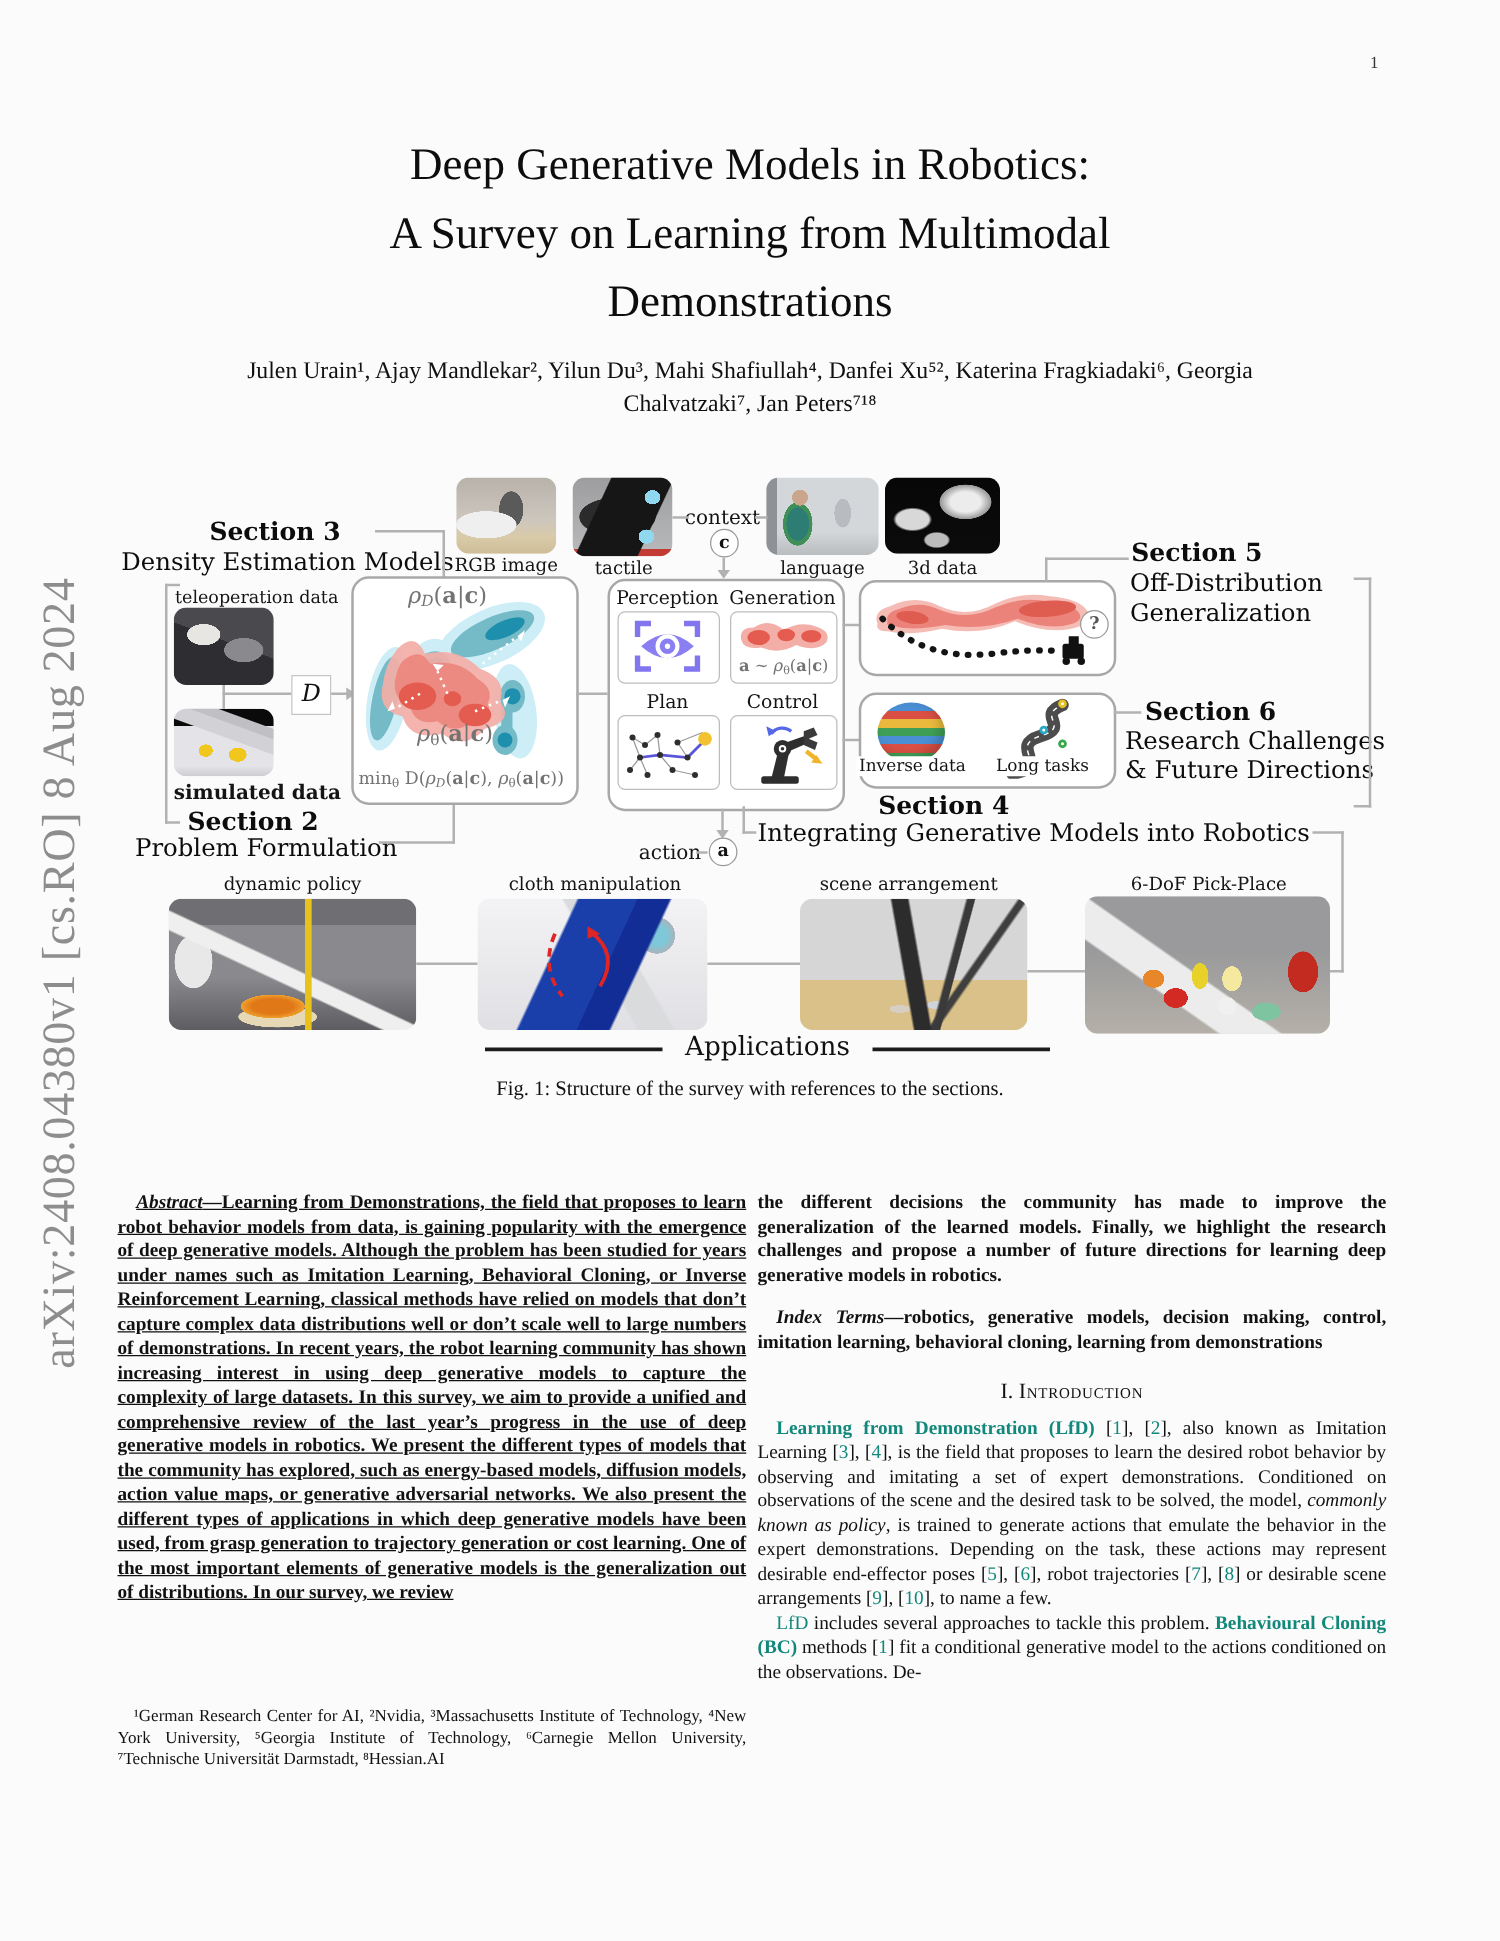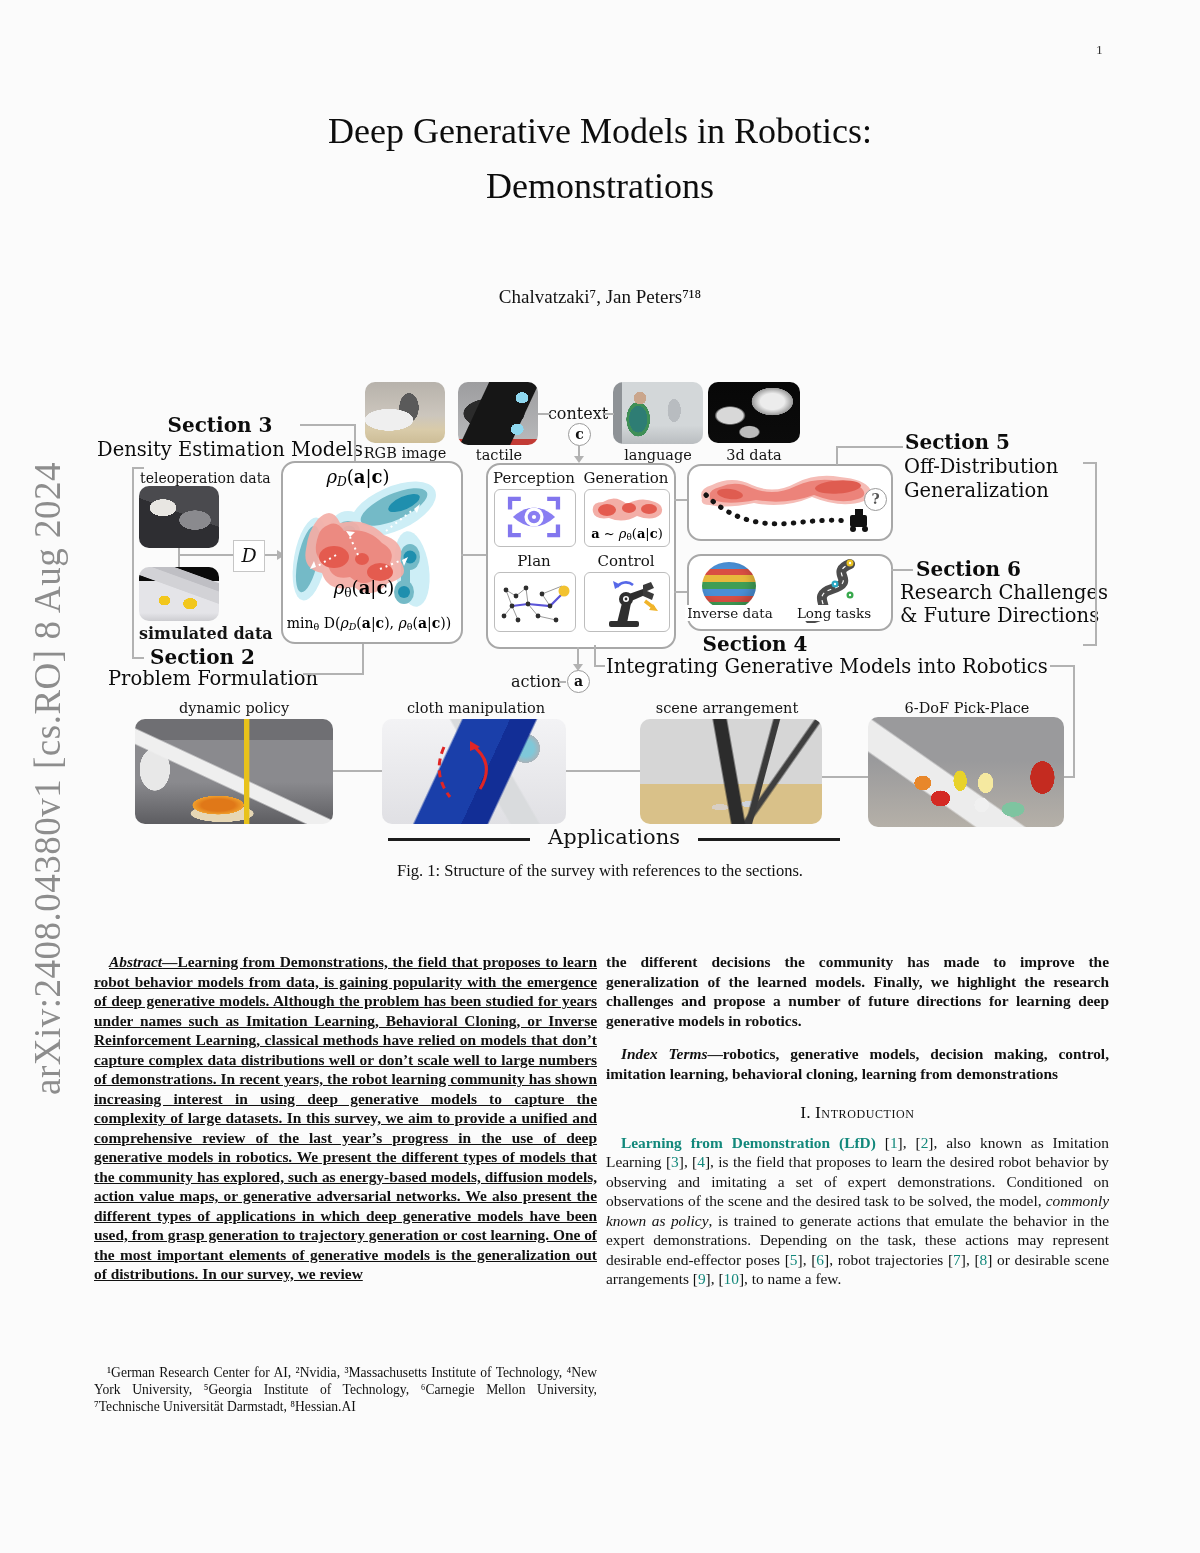--- a/index.html
+++ b/index.html
@@ -33,21 +33,21 @@
   .cell{position:absolute;border:1.5px solid #bdbdbd;border-radius:6px;background:#fff;}
   .photo{position:absolute;border-radius:10px;overflow:hidden;background:#ccc;}
   .flabel{position:absolute;font-size:14.5px;color:#141414;white-space:nowrap;transform:translateX(-50%);}
   .flabel-left{position:absolute;font-size:14.5px;color:#141414;white-space:nowrap;}
   .sec-t{position:absolute;font-weight:bold;font-size:20px;color:#0c0c0c;white-space:nowrap;}
   .sec-s{position:absolute;font-size:19.5px;color:#0c0c0c;white-space:nowrap;}
   .center{text-align:center;}
   .circ{position:absolute;width:21px;height:21px;border:1.5px solid #9a9a9a;border-radius:50%;background:#fff;text-align:center;line-height:20px;font-weight:bold;font-size:14px;}
   .arr-d{position:absolute;width:0;height:0;border-left:5px solid transparent;border-right:5px solid transparent;border-top:7px solid #b2b2b2;}
   .arr-r{position:absolute;width:0;height:0;border-top:5px solid transparent;border-bottom:5px solid transparent;border-left:8px solid #b2b2b2;}
-  .formula{font-family:"DejaVu Serif",serif;color:#000000;}
+  .formula{font-family:"DejaVu Serif",serif;color:#737373;}
   .dbox{position:absolute;width:30px;height:30px;border:1.5px solid #c6c6c6;background:#fff;text-align:center;line-height:29px;font-size:19px;font-style:italic;}
   .globe{position:absolute;border-radius:50%;background:linear-gradient(180deg,#4a8fd4 0 14%,#d94f43 14% 28%,#e8b93c 28% 42%,#3f9e55 42% 56%,#4a8fd4 56% 70%,#d94f43 70% 84%,#3f9e55 84% 100%);box-shadow:inset -4px -4px 8px rgba(0,0,0,.18);}
   
   .ph-rgb{background:radial-gradient(40px 18px at 30% 62%,#efefef 60%,transparent 61%),radial-gradient(16px 24px at 55% 42%,#5a5a5a 60%,transparent 61%),linear-gradient(180deg,#b7b2ab 0%,#ccc6bd 55%,#d9cba9 78%,#cdbd97 100%);}
   .ph-tactile{background:radial-gradient(9px 8px at 80% 25%,#8fd8ef 70%,transparent 71%),radial-gradient(9px 8px at 74% 75%,#8fd8ef 70%,transparent 71%),linear-gradient(115deg,transparent 28%,#161616 29% 74%,transparent 75%),radial-gradient(55px 28px at 45% 50%,#2b2b2b 55%,transparent 56%),linear-gradient(0deg,#c23b35 0 9%,transparent 9%),linear-gradient(180deg,#9d9d9f,#b9babc);}
   .ph-language{background:radial-gradient(9px 9px at 30% 26%,#caa68c 70%,transparent 71%),radial-gradient(15px 22px at 28% 60%,#2e7d74 60%,#3f8f57 61% 78%,transparent 79%),radial-gradient(11px 19px at 68% 46%,#b8bcc0 60%,transparent 61%),linear-gradient(90deg,#8e9296 0 10%,transparent 10%),linear-gradient(180deg,#d3d7d9 0 70%,#b9bdc0 100%);}
   .ph-3d{background:radial-gradient(30px 20px at 70% 32%,#ececec 40%,#9a9a9a 68%,transparent 70%),radial-gradient(26px 16px at 24% 55%,#d8d8d8 50%,transparent 60%),radial-gradient(18px 11px at 45% 82%,#bcbcbc 50%,transparent 60%),linear-gradient(180deg,#070707,#0b0b0b);}
   .ph-teleop{background:radial-gradient(22px 14px at 30% 35%,#e8e6e2 60%,transparent 61%),radial-gradient(26px 16px at 70% 55%,#8a8a8e 60%,transparent 61%),linear-gradient(200deg,#4a4a4e 0 45%,#2e2e32 45% 100%);}
   .ph-sim{background:radial-gradient(8px 7px at 32% 62%,#f2c71d 70%,transparent 71%),radial-gradient(10px 8px at 64% 68%,#f2c71d 70%,transparent 71%),linear-gradient(20deg,transparent 55%,#d2d2d6 56% 70%,#bfbfc4 71% 80%,transparent 81%),linear-gradient(180deg,#0a0a0a 0 26%,#e4e4e8 26% 85%,#cdcdd1 100%);}
   .ph-dynamic{background:linear-gradient(90deg,transparent 0 55%,#e8c21a 55% 57.5%,transparent 58%),radial-gradient(30px 11px at 42% 82%,#e07818 55%,#f0a02c 85%,transparent 86%),radial-gradient(52px 14px at 44% 90%,#e6d7b5 60%,transparent 61%),linear-gradient(25deg,transparent 40%,#efefef 41% 48%,transparent 49%),radial-gradient(30px 42px at 10% 48%,#e8e8e8 50%,transparent 51%),linear-gradient(180deg,#6f6f73 0 20%,#8a8a8e 20% 60%,#5d5d61 100%);}
@@ -58,23 +58,25 @@
   .apps{position:absolute;font-size:21px;white-space:nowrap;transform:translateX(-50%);}
 </style>
 </head>
 <body>
 
 <div class="pageno">1</div>
 <div class="watermark">arXiv:2408.04380v1  [cs.RO]  8 Aug 2024</div>
 
 <div class="title">
   <div>Deep Generative Models in Robotics:</div>
+  <div>A Survey on Learning from Multimodal</div>
   <div>Demonstrations</div>
 </div>
 <div class="authors">
+  <div>Julen Urain¹, Ajay Mandlekar², Yilun Du³, Mahi Shafiullah⁴, Danfei Xu⁵², Katerina Fragkiadaki⁶, Georgia</div>
   <div>Chalvatzaki⁷, Jan Peters⁷¹⁸</div>
 </div>
 
 <div class="fig">
 
   <div class="photo ph-rgb" style="left:365px;top:382px;width:80px;height:61px;"></div>
   <div class="photo ph-tactile" style="left:458px;top:382px;width:80px;height:63px;"></div>
   <div class="photo ph-language" style="left:613px;top:382px;width:90px;height:62px;"></div>
   <div class="photo ph-3d" style="left:708px;top:382px;width:92px;height:61px;"></div>
   <div class="flabel" style="left:405px;top:445px;">RGB image</div>
@@ -334,13 +336,14 @@
 <div class="col col-l">
   <p class="abstract"><span class="albl">Abstract</span><span>—Learning from Demonstrations, the field that proposes to learn robot behavior models from data, is gaining popularity with the emergence of deep generative models. Although the problem has been studied for years under names such as Imitation Learning, Behavioral Cloning, or Inverse Reinforcement Learning, classical methods have relied on models that don’t capture complex data distributions well or don’t scale well to large numbers of demonstrations. In recent years, the robot learning community has shown increasing interest in using deep generative models to capture the complexity of large datasets. In this survey, we aim to provide a unified and comprehensive review of the last year’s progress in the use of deep generative models in robotics. We present the different types of models that the community has explored, such as energy-based models, diffusion models, action value maps, or generative adversarial networks. We also present the different types of applications in which deep generative models have been used, from grasp generation to trajectory generation or cost learning. One of the most important elements of generative models is the generalization out of distributions. In our survey, we review</span></p>
 </div>
 <div class="footnote">¹German Research Center for AI, ²Nvidia, ³Massachusetts Institute of Technology, ⁴New York University, ⁵Georgia Institute of Technology, ⁶Carnegie Mellon University, ⁷Technische Universität Darmstadt, ⁸Hessian.AI</div>
 
 <div class="col col-r">
   <p class="abstract-cont">the different decisions the community has made to improve the generalization of the learned models. Finally, we highlight the research challenges and propose a number of future directions for learning deep generative models in robotics.</p>
   <p class="idx"><span class="albl">Index Terms</span><span>—robotics, generative models, decision making, control, imitation learning, behavioral cloning, learning from demonstrations</span></p>
   <div class="sec-head"><span>I.</span> <span class="sc">Introduction</span></div>
   <p class="body-par"><span class="rt-bt">Learning from Demonstration (LfD)</span> [<span class="cite">1</span>], [<span class="cite">2</span>], also known as Imitation Learning [<span class="cite">3</span>], [<span class="cite">4</span>], is the field that proposes to learn the desired robot behavior by observing and imitating a set of expert demonstrations. Conditioned on observations of the scene and the desired task to be solved, the model, <span class="rt-i">commonly known as policy</span>, is trained to generate actions that emulate the behavior in the expert demonstrations. Depending on the task, these actions may represent desirable end-effector poses [<span class="cite">5</span>], [<span class="cite">6</span>], robot trajectories [<span class="cite">7</span>], [<span class="cite">8</span>] or desirable scene arrangements [<span class="cite">9</span>], [<span class="cite">10</span>], to name a few.</p>
+  <p class="body-par"><span class="rt-t">LfD</span> includes several approaches to tackle this problem. <span class="rt-bt">Behavioural Cloning (BC)</span> methods [<span class="cite">1</span>] fit a conditional generative model to the actions conditioned on the observations. De-</p>
 </div>
 
 </body></html>

